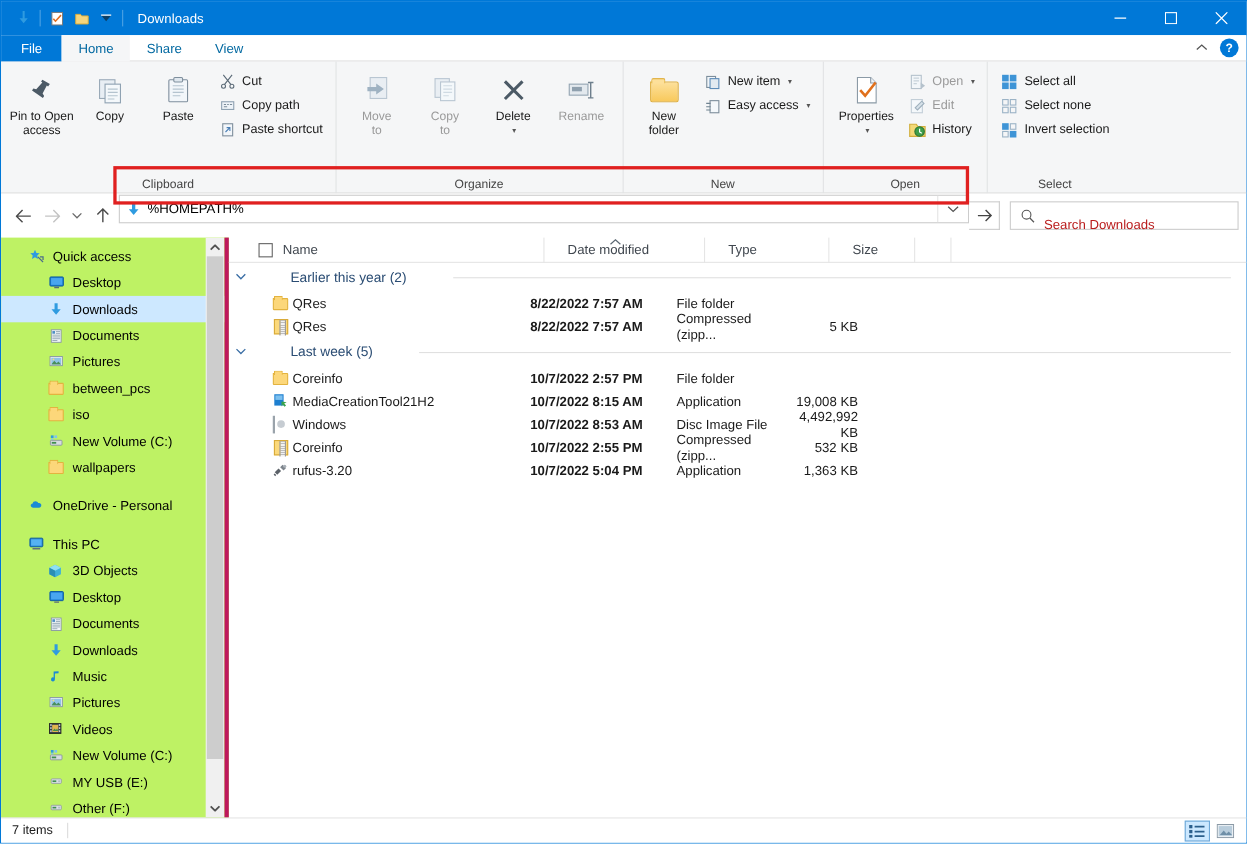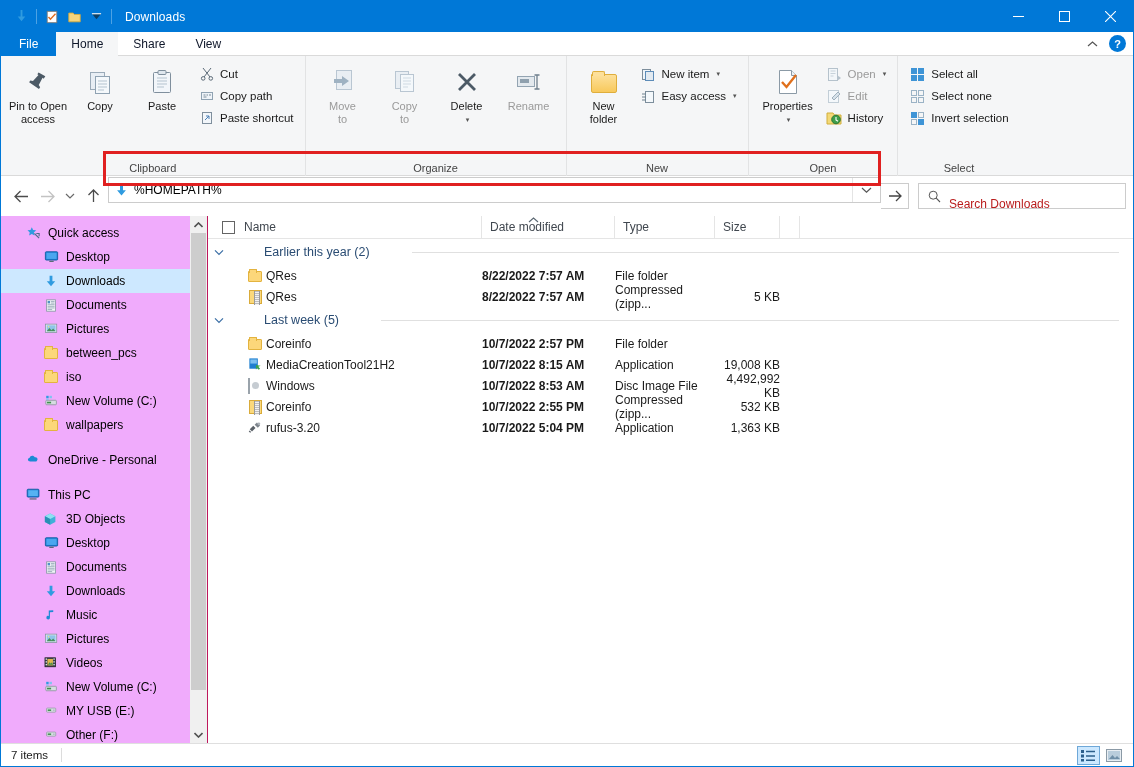--- a/index.html
+++ b/index.html
@@ -45,21 +45,21 @@
   }
 
   
   .tabbar {
     height: 24px; background: #fff; display: flex; flex: 0 0 auto;
     position: relative; align-items: stretch;
     border-bottom: 1px solid #dadada;
   }
   .tab {
     padding: 0 15px; display: flex; align-items: center;
-    font-size: 12px; color: #0f172a; height: 24px;
+    font-size: 12px; color: #0369a1; height: 24px;
   }
   .tab.file { background: #0078d7; color: #fff; font-size: 12px; padding: 0 18px; }
   .tab.active { background: #f5f6f7; }
   .tabbar-right {
     margin-left: auto; display: flex; align-items: center;
     padding-right: 7px; gap: 7px;
   }
   .collapse-arrow { color: #505050; font-size: 11px; padding: 0 4px; }
   .help-btn {
     width: 17px; height: 17px; border-radius: 50%;
@@ -137,23 +137,23 @@
     display: flex; align-items: center; background: #fff;
   }
   .searchbox .gl { width: 30px; display: flex; align-items: center; justify-content: center; }
   .searchbox .ph { font-size: 12px; color: #b91c1c; margin-top: 16px; }
 
   
   .main { flex: 1; display: flex; min-height: 0; position: relative; }
 
   
   .navpane {
-    width: 207px; flex: 0 0 207px; background: #f0abfc;
+    width: 207px; flex: 0 0 207px; background: #bef264;
     position: relative; overflow: hidden;
-    border-right: 1px solid #be185d;
+    border-right: 4px solid #be185d;
   }
   .navlist { padding-top: 5px; }
   .navitem {
     height: 24px; display: flex; align-items: center;
     font-size: 12px; color: #000; padding-right: 6px; position: relative;
   }
   .navitem.sel { background: #cde8ff; }
   .navitem .ico {
     width: 20px; height: 18px; display: flex; align-items: center;
     justify-content: center; flex: 0 0 20px; margin-right: 5px;
@@ -176,21 +176,21 @@
   }
 
   
   .filepane { flex: 1; display: flex; flex-direction: column; min-width: 0; background: #fff; }
   .colhead {
     height: 23px; display: flex; align-items: center; flex: 0 0 auto;
     border-bottom: 1px solid #e5e5e5; font-size: 12px; color: #40474f;
     position: relative;
   }
   .ch { height: 23px; display: flex; align-items: center; position: relative;
-       padding-left: 8px; border-right: 1px solid #e5e5e5; }
+       padding-left: 8px; border-right: 1px solid #e5e5e5; margin-left: 13px; }
   .chk {
     width: 13px; height: 13px; border: 1px solid #646464; background: #fff;
     margin-left: 14px; margin-right: 9px; flex: 0 0 13px;
   }
   .sortcaret {
     position: absolute; top: -1px; left: 50%; margin-left: -20px;
     color: #5a6772; font-size: 9px;
   }
   .rows { flex: 1; overflow: hidden; position: relative; }
   .grouphdr {

